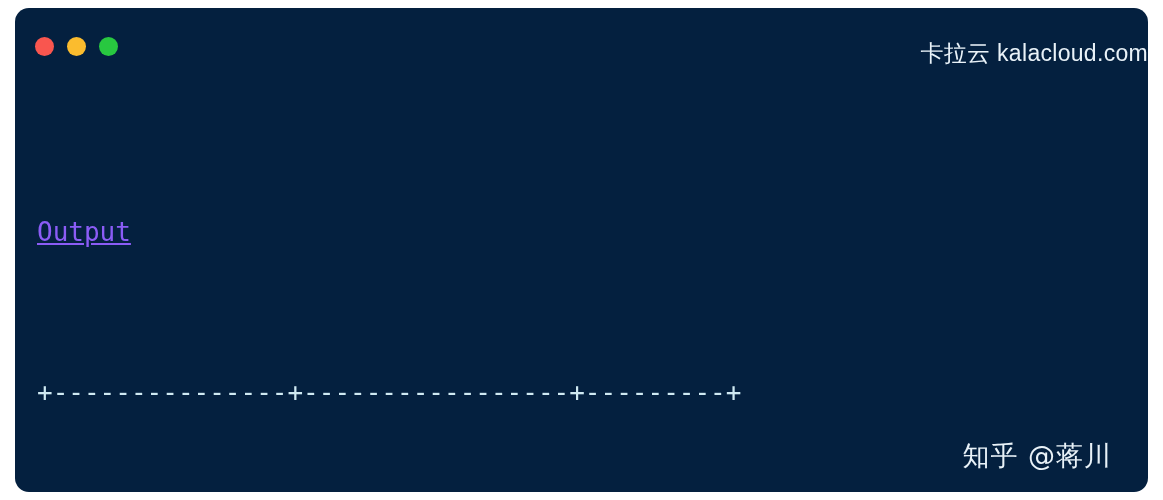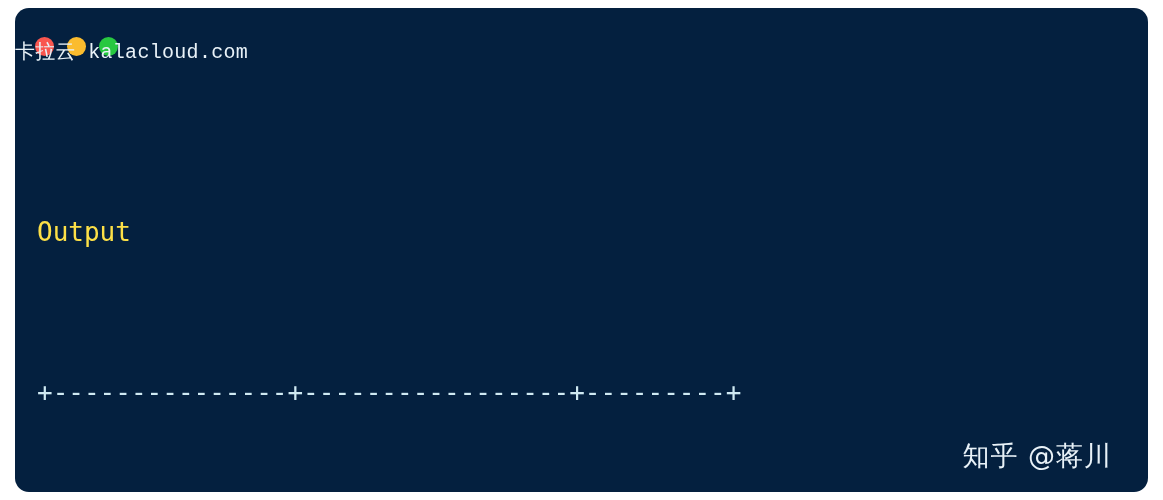--- a/index.html
+++ b/index.html
@@ -57,24 +57,24 @@
   }
   .dot.red    { background: #f9564f; }
   .dot.yellow { background: #fbbc2e; }
   .dot.green  { background: #28c840; }
 
   .window-title {
     position: absolute;
     left: 0;
     top: 30px;
     width: 100%;
-    text-align: left;
+    text-align: right;
     color: #e9f2f8;
-    font-family: Liberation Mono, monospace;
-    font-size: 20px;
+    font-family: Liberation Sans, sans-serif;
+    font-size: 23px;
     letter-spacing: 0.3px;
     white-space: pre;
   }
 
   
   .terminal-body {
     position: absolute;
     left: 22px;
     top: 84px;
     right: 0;
@@ -85,21 +85,21 @@
     color: #b8ecf5;
     white-space: pre;
     letter-spacing: 0px;
   }
 
   .term-line {
     height: 40px;
     white-space: pre;
   }
 
-  .c-label  { color: #fde047; }
+  .c-label  { color: #8b5cf6; text-decoration: underline; }
   .c-rule   { color: #cfe9f2; }
 
   
   .watermark {
     position: absolute;
     right: 36px;
     bottom: 18px;
     color: #e9f2f8;
     font-family: "DejaVu Sans", sans-serif;
     font-size: 27px;

